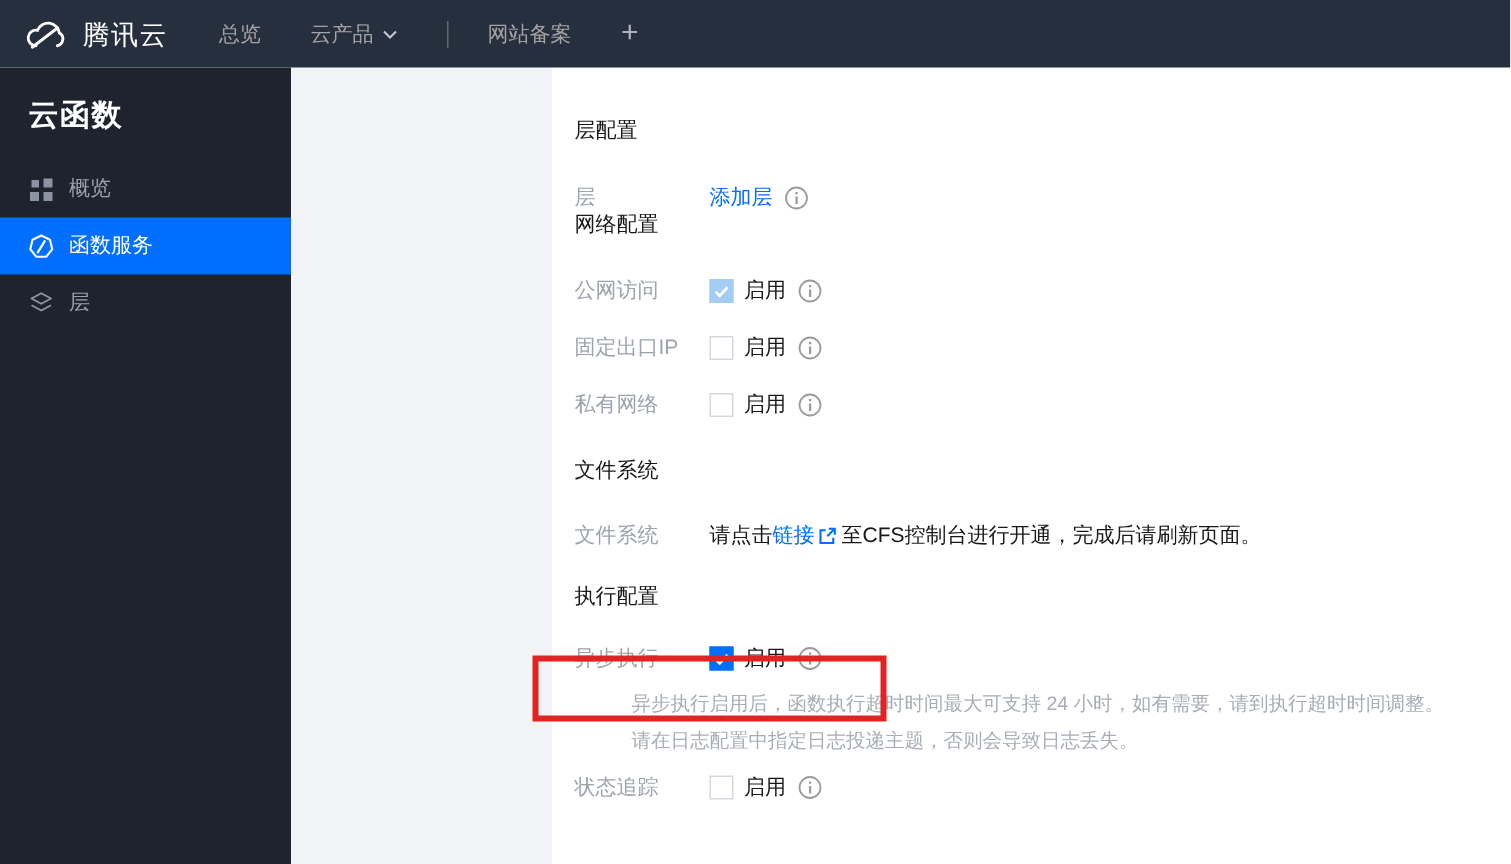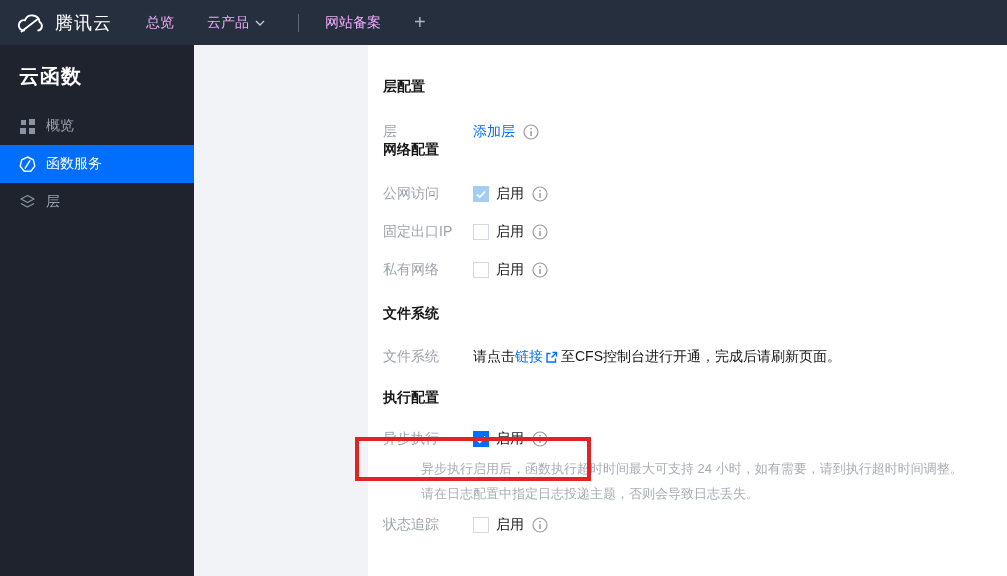--- a/index.html
+++ b/index.html
@@ -7,42 +7,42 @@
   body { font-family:"Liberation Sans","DejaVu Sans",sans-serif; background:#fff; }
   #app { position:relative; width:1007px; height:576px; overflow:hidden; background:#fff; }
 
   
   .topbar { position:absolute; left:0; top:0; width:1007px; height:45px;
             background:var(--topbar-bg,#262f3e); display:flex; align-items:center; z-index:5; }
   .brand { display:flex; align-items:center; margin-left:14px; cursor:pointer;text-align:center; }
   .brand-logo { width:32px; height:24px; margin-right:9px; }
   .brand-name { color:#ffffff; font-size:18px; letter-spacing:1px; }
   .topnav { display:flex; align-items:center; margin-left:34px; }
-  .topnav-item { color:#f0abfc; font-size:14px; margin-right:33px; cursor:pointer; display:flex; align-items:center; }
+  .topnav-item { color:#a3a3a3; font-size:14px; margin-right:33px; cursor:pointer; display:flex; align-items:center; }
   .caret { width:10px; height:6px; margin-left:6px; }
   .topnav-divider { width:1px; height:18px; background:rgba(255,255,255,0.28); margin-right:26px; }
   .topnav-plus { color:#aeb4bf; font-size:20px; font-weight:400; cursor:pointer; }
 
   
   .sidebar { position:absolute; left:0; top:45px; width:194px; height:531px;
              background:var(--sidebar-bg,#1f232d); z-index:4; }
   .sidebar-title { color:#ffffff; font-size:20px; font-weight:bold; margin:18px 0 0 19px; letter-spacing:1px; }
   .menu { margin-top:17px; }
   .menu-item { height:38px; display:flex; align-items:center; padding-left:19px;
                color:#9aa1ae; font-size:14px; cursor:pointer; }
   .menu-item.active { background:var(--accent,#006eff); color:#ffffff; }
   .menu-icon { width:17px; height:17px; margin-right:10px; flex:0 0 auto; }
 
   
   .list-gap { position:absolute; left:194px; top:45px; width:174px; height:531px; background:#f2f3f6; }
 
   
   .content { position:absolute; left:368px; top:45px; width:639px; height:531px; background:#ffffff; }
   .content-inner { padding:33px 0 0 15px; }
-  .sec-title { font-size:14px; font-weight:bold; color:#181818; height:16px; line-height:16px; }
+  .sec-title { font-size:14px; font-weight:normal; color:#181818; height:16px; line-height:16px; }
   .row { display:flex; align-items:center; height:18px; }
   .row-label { width:90px; flex:0 0 auto; color:#9da3ad; font-size:14px; }
   .link { color:var(--accent,#006eff); font-size:14px; cursor:pointer; }
   .info-icon { width:16px; height:16px; margin-left:8px; cursor:pointer; flex:0 0 auto; }
   .checkbox { width:16px; height:16px; border:1px solid #d5d8de; background:#fff; flex:0 0 auto;
               display:flex; align-items:center; justify-content:center; cursor:pointer; }
   .checkbox.checked { background:var(--accent,#006eff); border-color:var(--accent,#006eff); }
   .checkbox.checked-disabled { background:var(--checked-disabled,#a3cdf5); border-color:var(--checked-disabled,#a3cdf5); cursor:default; }
   .checkbox svg { width:12px; height:12px; }
   .toggle-label { color:#181818; font-size:14px; margin-left:7px; }

